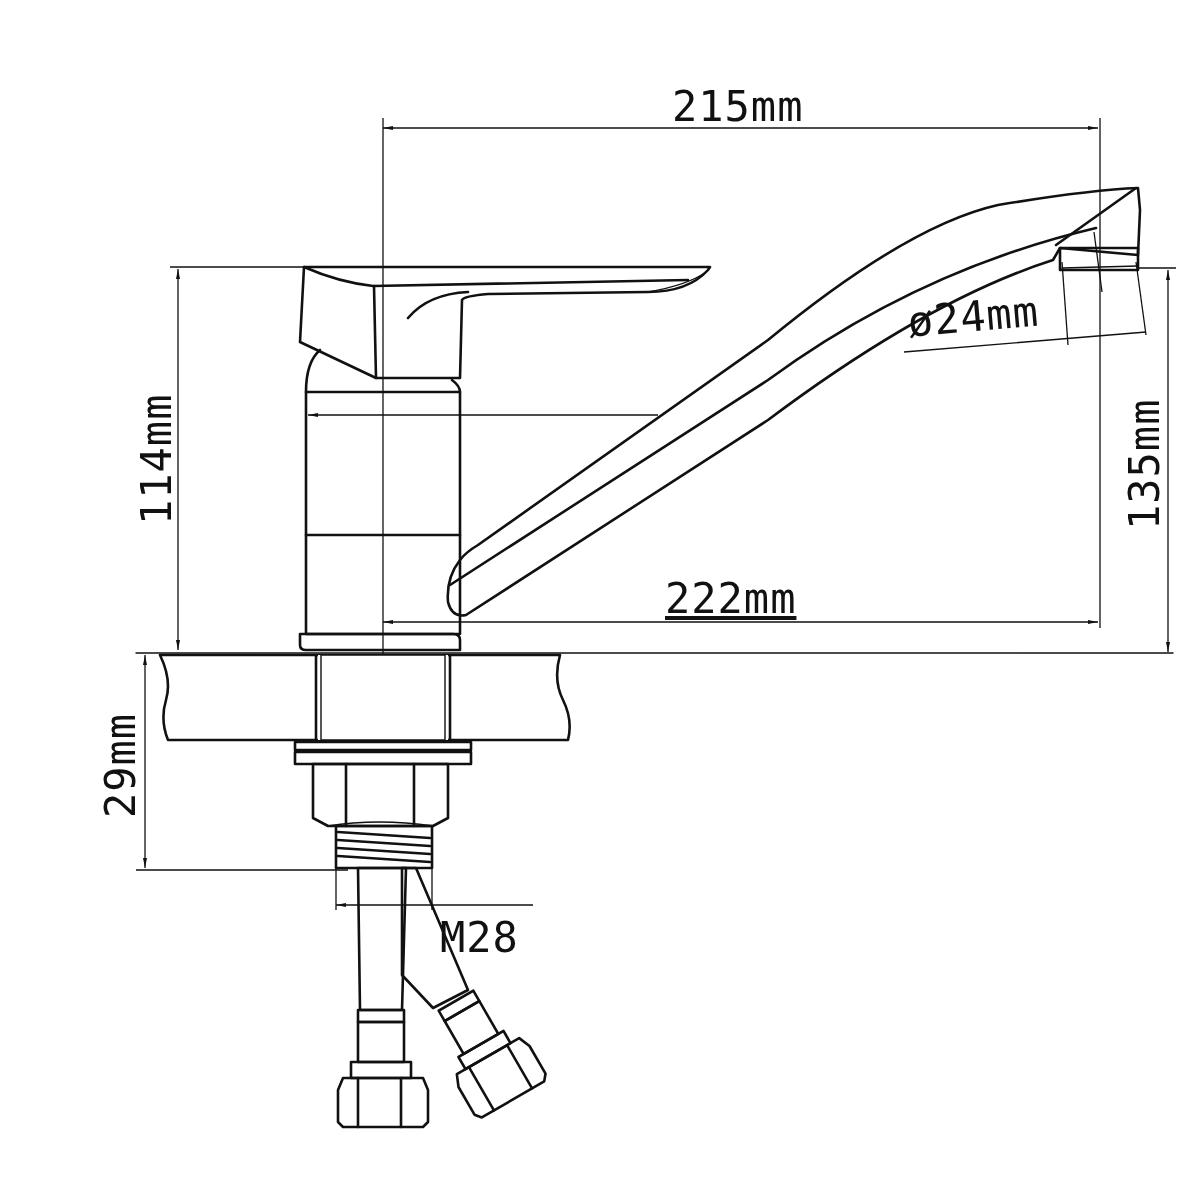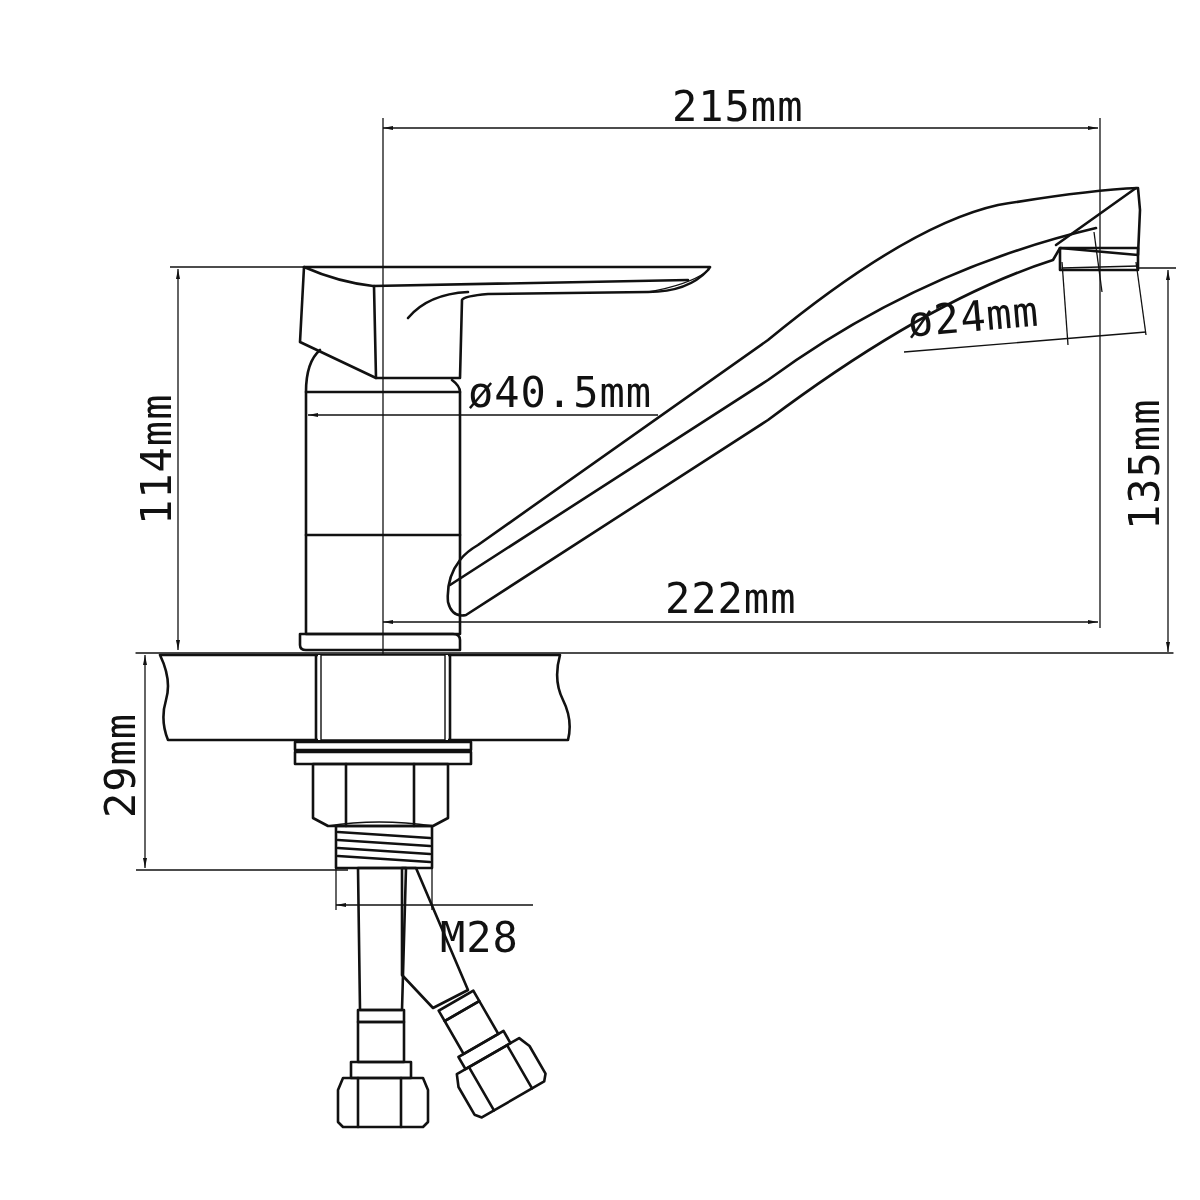--- a/index.html
+++ b/index.html
@@ -145,20 +145,19 @@
     </g>
 
     <g>
       <line x1="288" y1="868" x2="288" y2="910" class="dim"></line>
       <line x1="384" y1="868" x2="384" y2="910" class="dim"></line>
       <line x1="288" y1="905" x2="485" y2="905" class="dim" marker-start="url(#arr)"></line>
     </g>
   </svg>
 
   <div class="lbl" style="left:624px; top:86px;">215mm</div>
-  <div class="lbl" style="left:617px; top:578px;">222mm</div>
-  <div class="lbl" style="left:420px; top:372px;">ø40.5mm</div>
+  <div class="lbl" style="left:617px; top:578px;text-decoration:underline;">222mm</div>
   <div class="lbl" style="left:858px; top:302px; transform: rotate(-5deg);">ø24mm</div>
   <div class="lbl" style="left:392px; top:917px;">M28</div>
   <div class="lbl" style="left:88px; top:525px; transform: rotate(-90deg);">114mm</div>
   <div class="lbl" style="left:1076px; top:530px; transform: rotate(-90deg);">135mm</div>
   <div class="lbl" style="left:52px; top:818px; transform: rotate(-90deg);">29mm</div>
 </div>
 
 </body></html>

